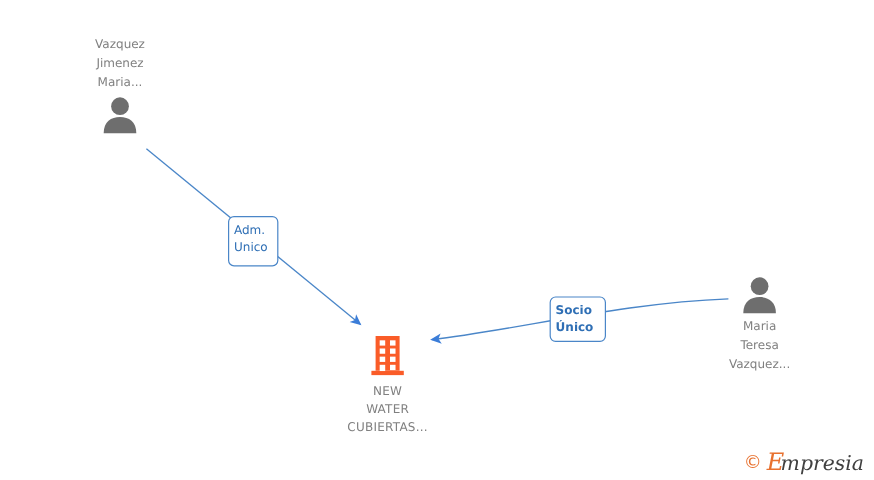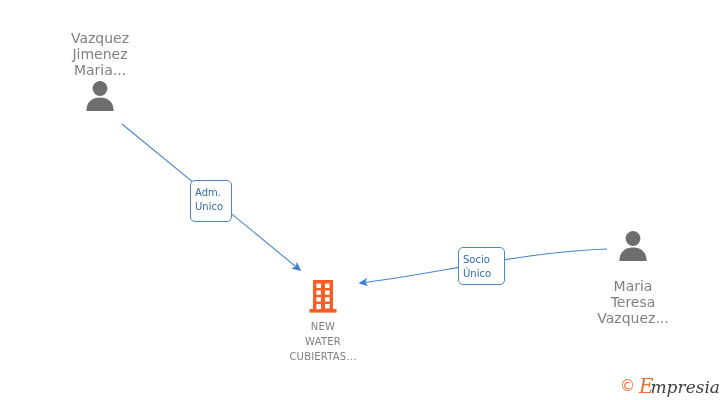--- a/index.html
+++ b/index.html
@@ -29,21 +29,21 @@
     pointer-events: none;
   }
 
   
   .person-node {
     position: absolute;
     width: 120px;
     text-align: center;
   }
   .person-label {
-    font-size: 14px;
+    font-size: 10px;
     line-height: 16px;
     color: #808080;
     font-family: "DejaVu Sans", sans-serif;
     white-space: pre-line;
   }
   .person-icon {
     display: block;
     margin: 0 auto;
   }
 
@@ -140,21 +140,21 @@
       <circle cx="17" cy="10.5" r="7.4" fill="#6e6e6e"></circle>
       <path d="M3.4,33 C3.4,23.6 9.6,19.6 17,19.6 C24.4,19.6 30.6,23.6 30.6,33 Z" fill="#6e6e6e"></path>
     </svg>
   </div>
 
   <div class="person-node" style="left:573px; top:228px;">
     <svg class="person-icon" width="34" height="34" viewBox="0 0 34 34">
       <circle cx="17" cy="10.5" r="7.4" fill="#6e6e6e"></circle>
       <path d="M3.4,33 C3.4,23.6 9.6,19.6 17,19.6 C24.4,19.6 30.6,23.6 30.6,33 Z" fill="#6e6e6e"></path>
     </svg>
-    <div class="person-label" style="margin-top:16px;">Maria
+    <div class="person-label" style="margin-top:3px;">Maria
 Teresa
 Vazquez...</div>
   </div>
 
   <div class="company-node" style="left:253px; top:279px;">
     <svg class="company-icon" width="28" height="35" viewBox="0 0 28 35">
 
       <path d="M4,1 L24,1 L24,30 L4,30 Z" fill="#fa5c28"></path>
 
       <rect x="0.5" y="30" width="27" height="3.6" fill="#fa5c28"></rect>
@@ -170,21 +170,21 @@
       <rect x="16" y="25" width="4.6" height="4.4" fill="#ffffff"></rect>
     </svg>
     <div class="company-label">NEW
 WATER
 CUBIERTAS...</div>
   </div>
 
   <div class="rel-tag" style="left:190px; top:180px; width:42px; height:42px;">Adm.
 Unico</div>
 
-  <div class="rel-tag" style="left:458px; top:247px; width:47px; height:38px;">Socio
+  <div class="rel-tag" style="left:458px; top:247px; width:47px; height:38px;font-weight:bold;">Socio
 Único</div>
 
   <div id="watermark">
     <span class="wm-copy">©</span>
     <span style="display:flex; align-items:baseline;">
       <span class="wm-e">E</span>
       <span class="wm-rest">mpresia</span>
     </span>
   </div>
 

